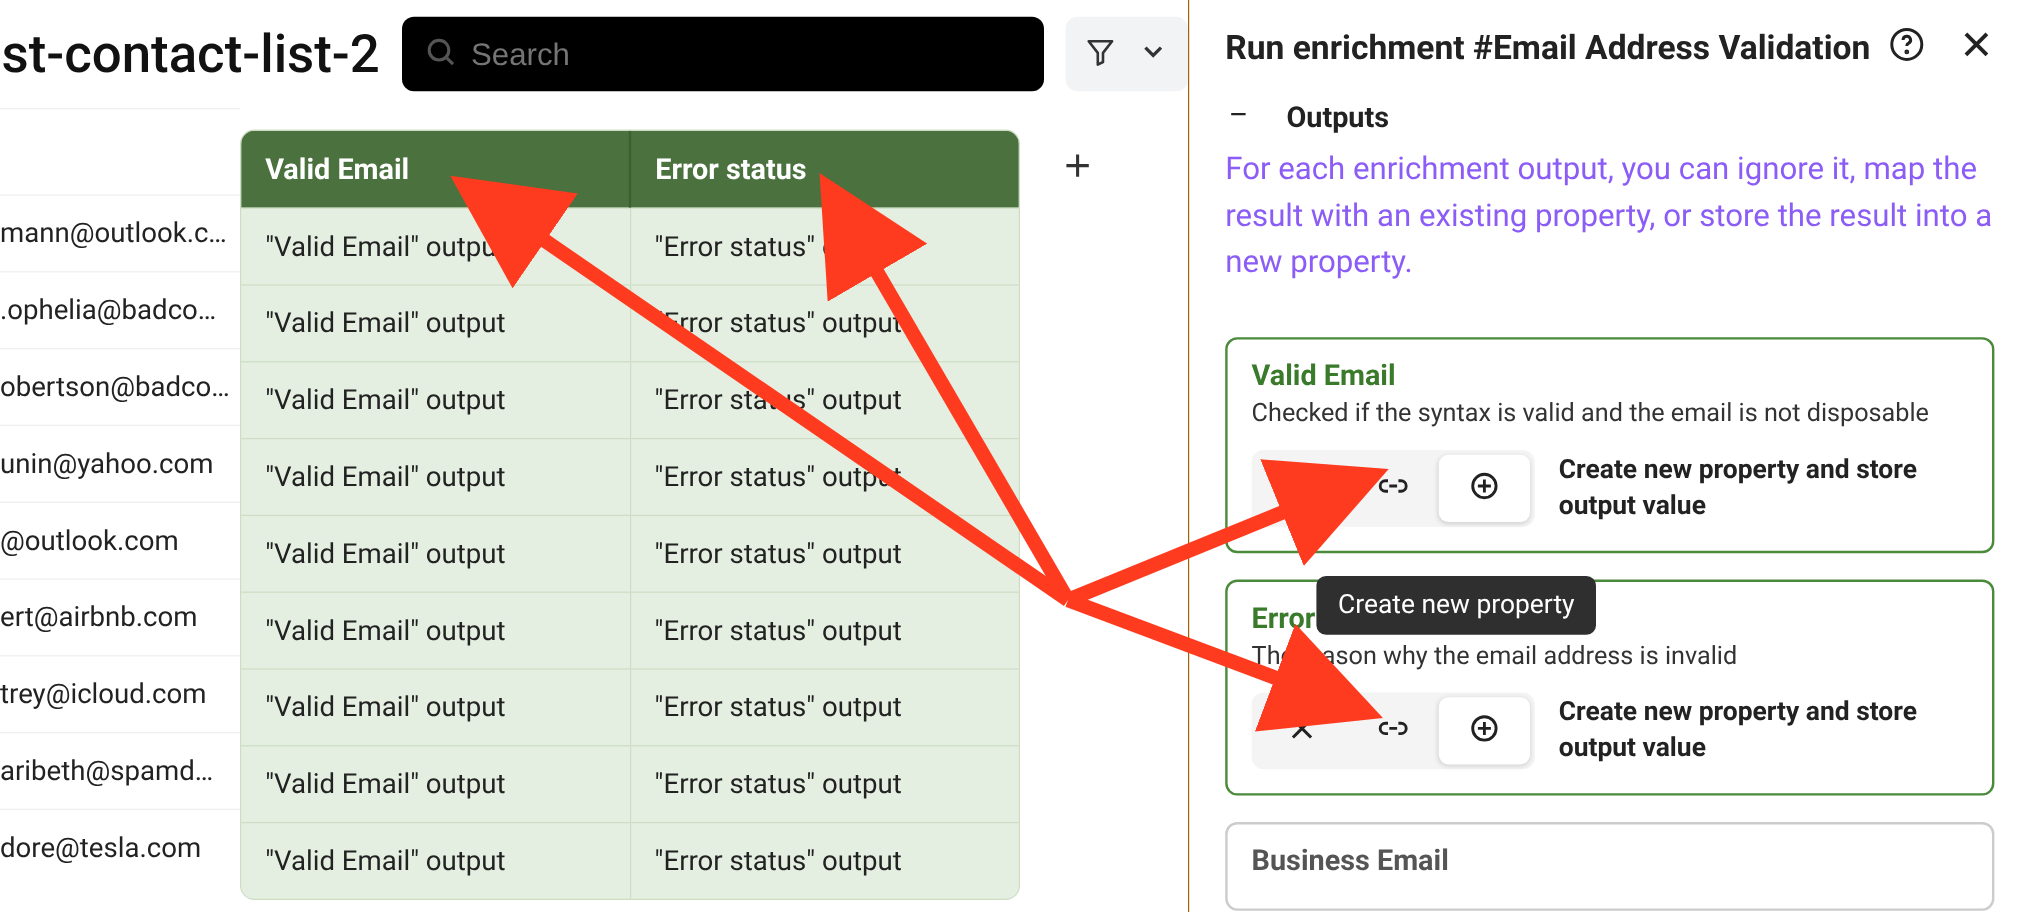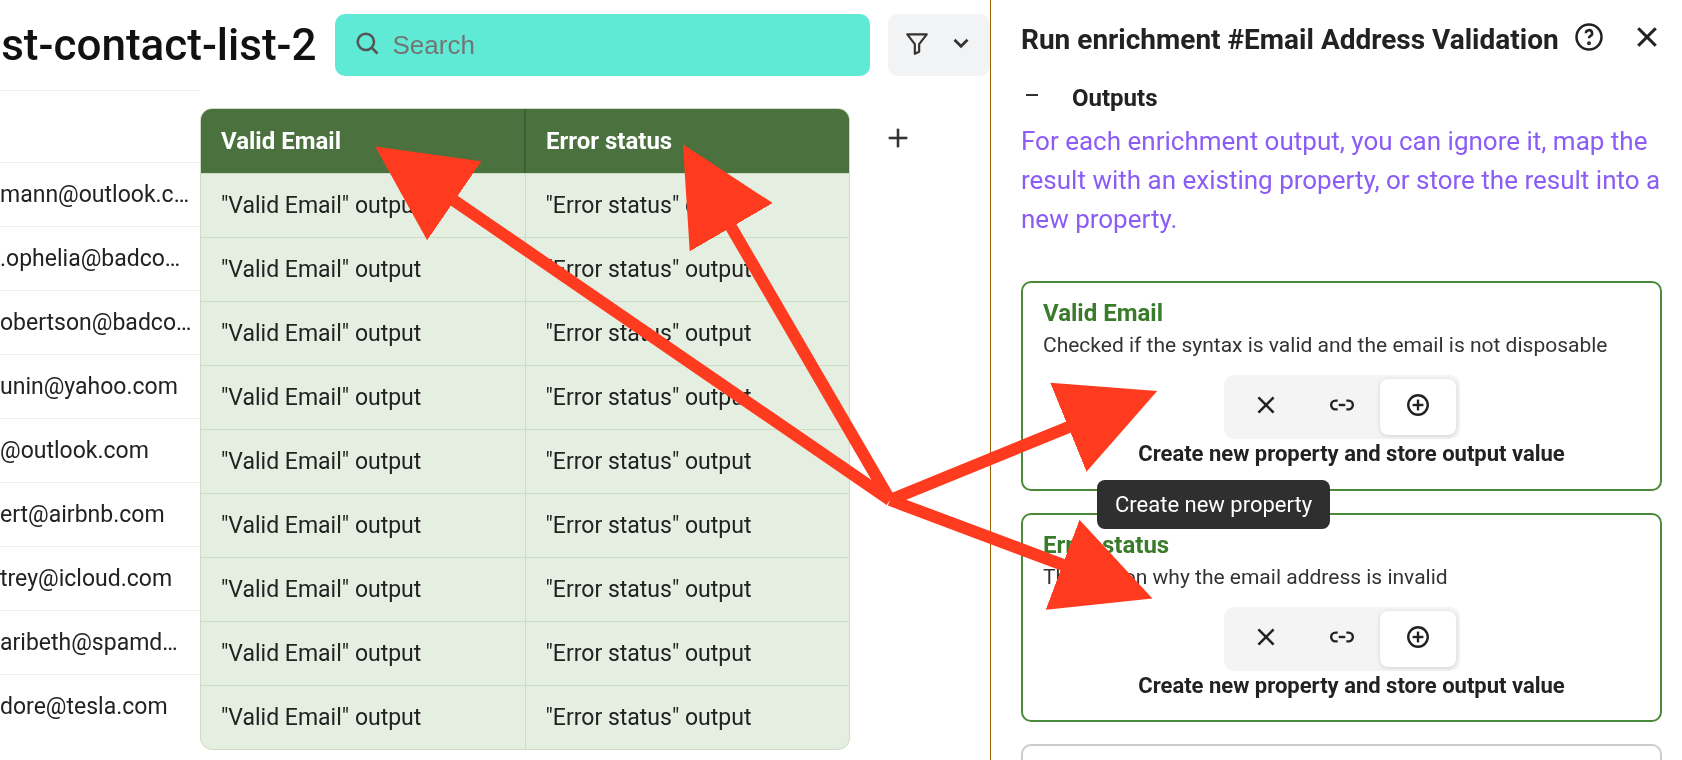--- a/index.html
+++ b/index.html
@@ -30,21 +30,21 @@
     font-size: 44px;
     font-weight: 500;
     color: #111;
     white-space: nowrap;
     margin-left: -10px;
     overflow: hidden;
   }
   .search-box {
     display: flex;
     align-items: center;
-    background: #5eead4;
+    background: #000000;
     border-radius: 10px;
     height: 62px;
     flex: 1;
     padding: 0 18px;
     gap: 12px;
     min-width: 470px;
   }
   .search-box svg { width: 28px; height: 28px; stroke: #555; }
   .search-box input {
     border: none; background: transparent; outline: none;
@@ -209,21 +209,20 @@
   }
   .card-desc {
     font-size: 21px;
     color: #333;
     margin-bottom: 18px;
   }
   .action-row {
     display: flex;
     align-items: center;
     gap: 0;
-    flex-direction: column;
   }
   .seg-group {
     display: flex;
     background: #f4f4f4;
     border-radius: 10px;
     padding: 4px;
     gap: 0;
   }
   .seg-btn {
     width: 76px;

